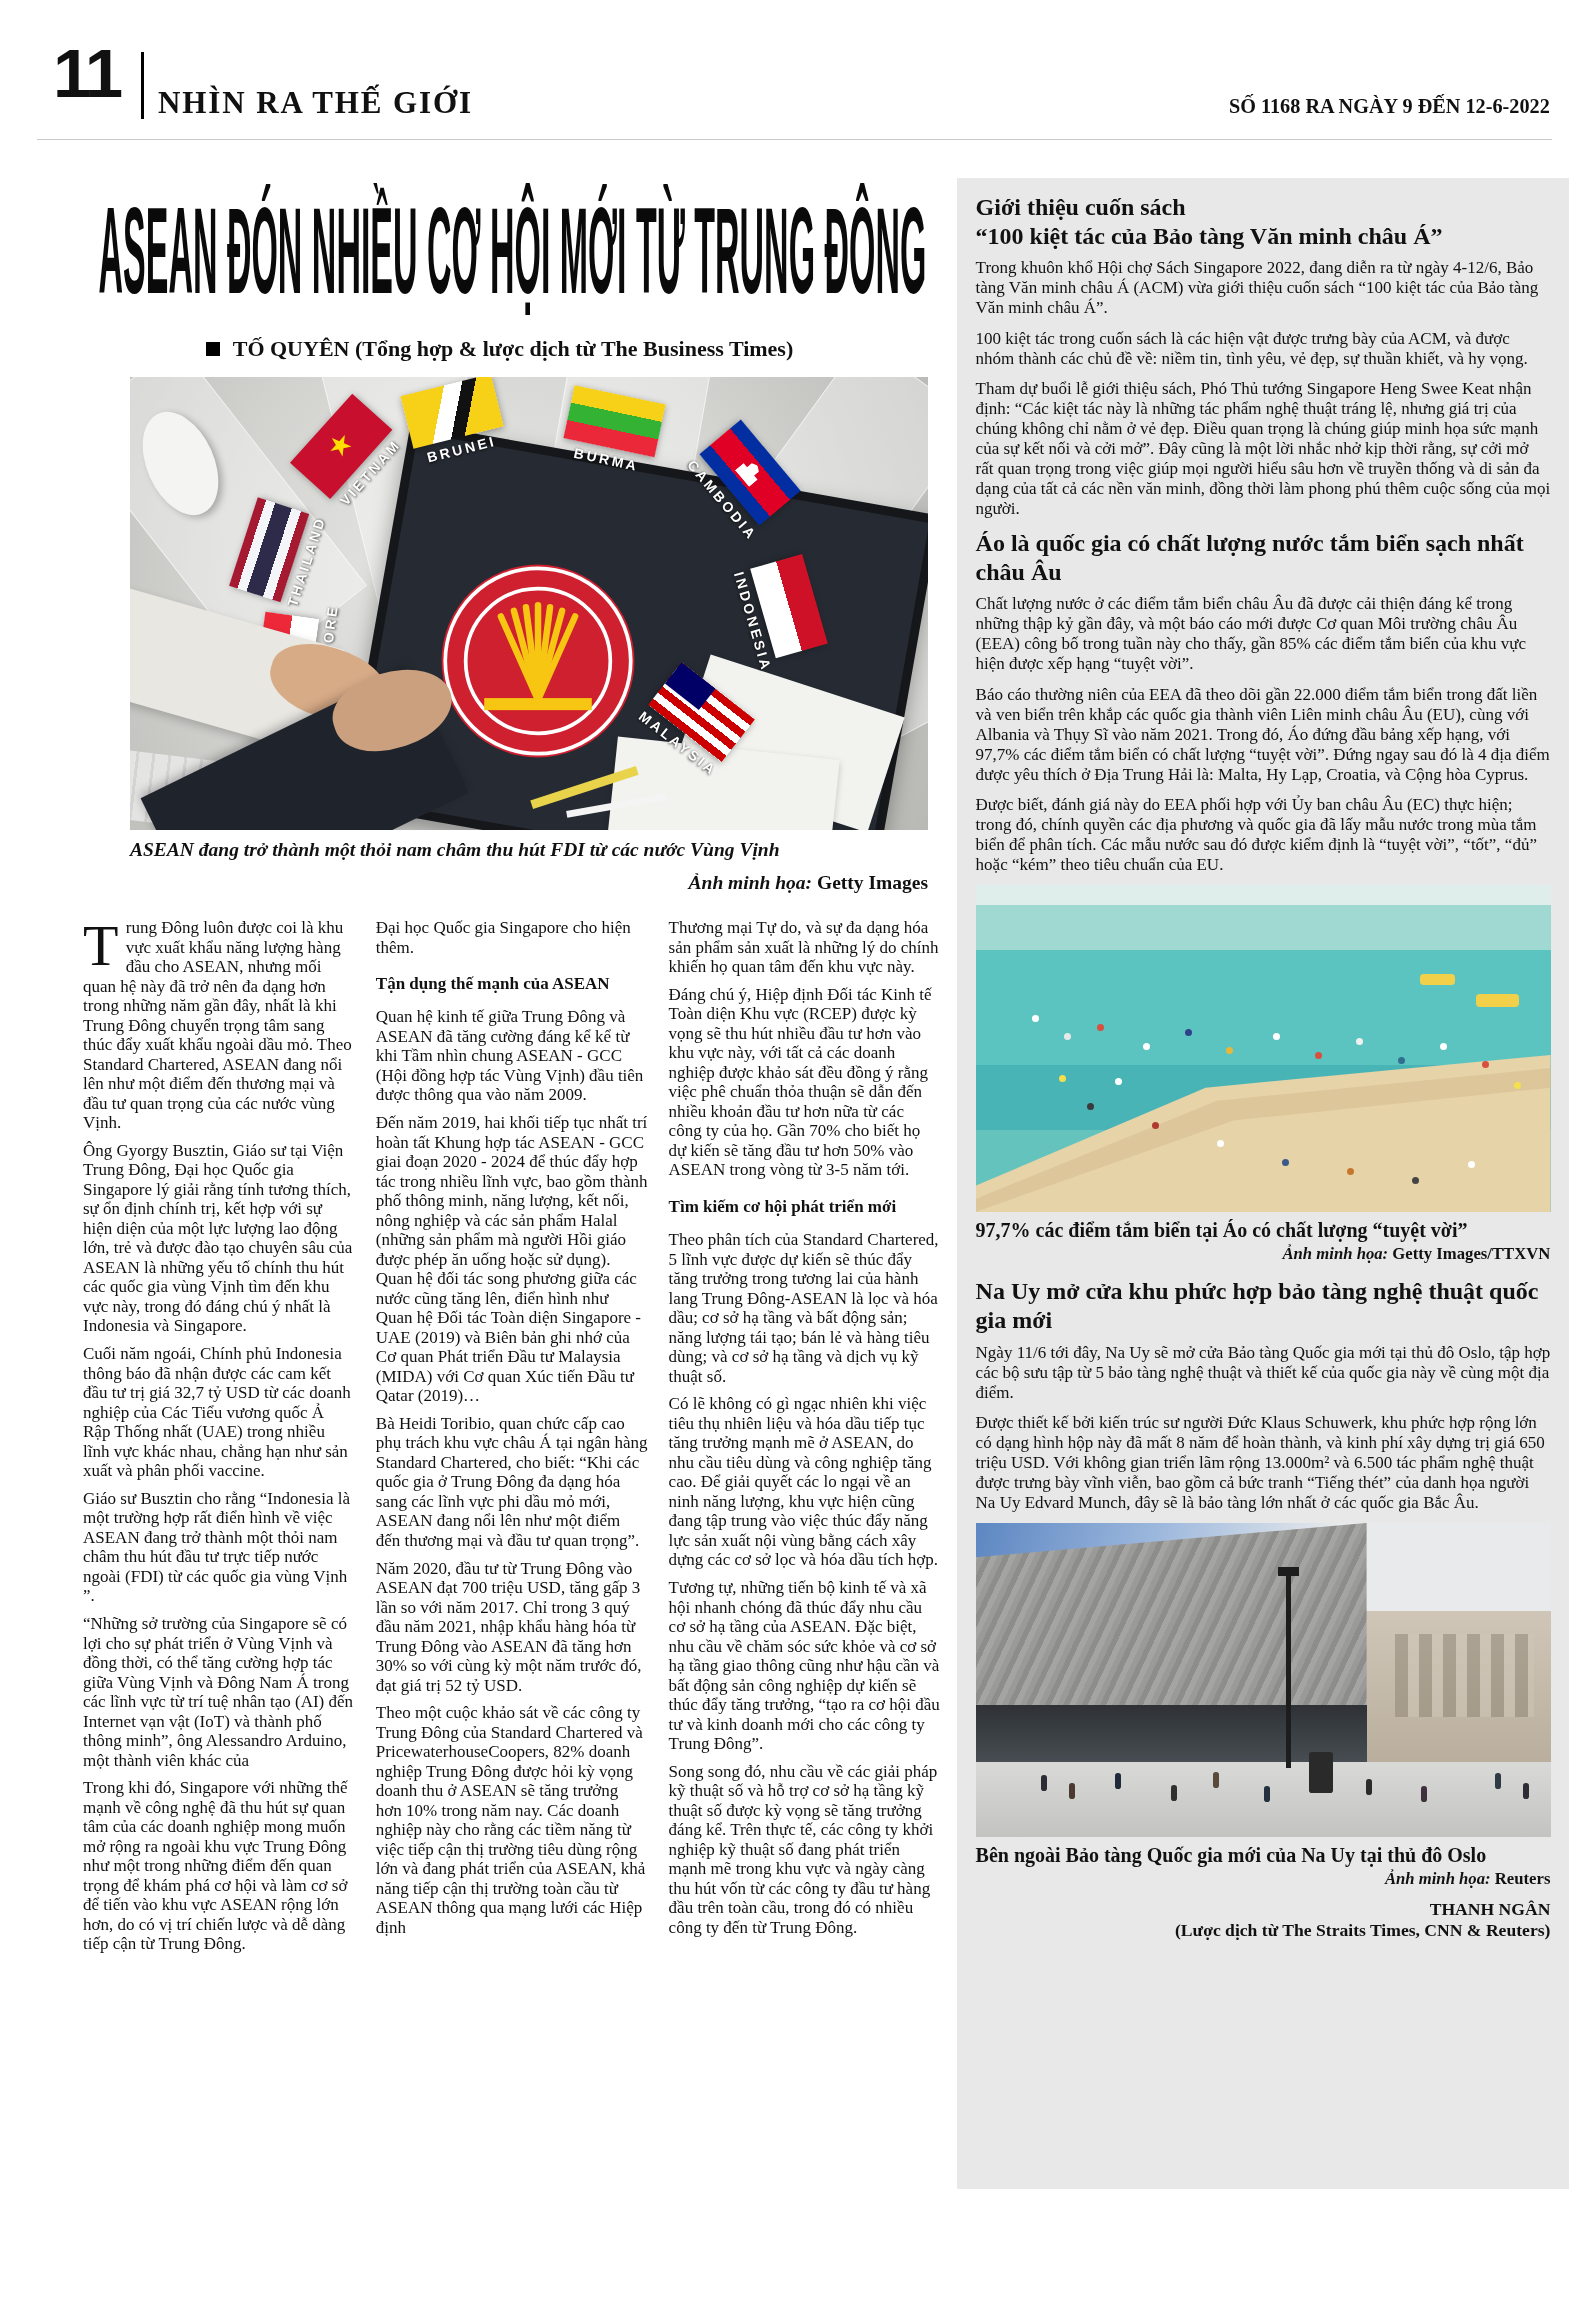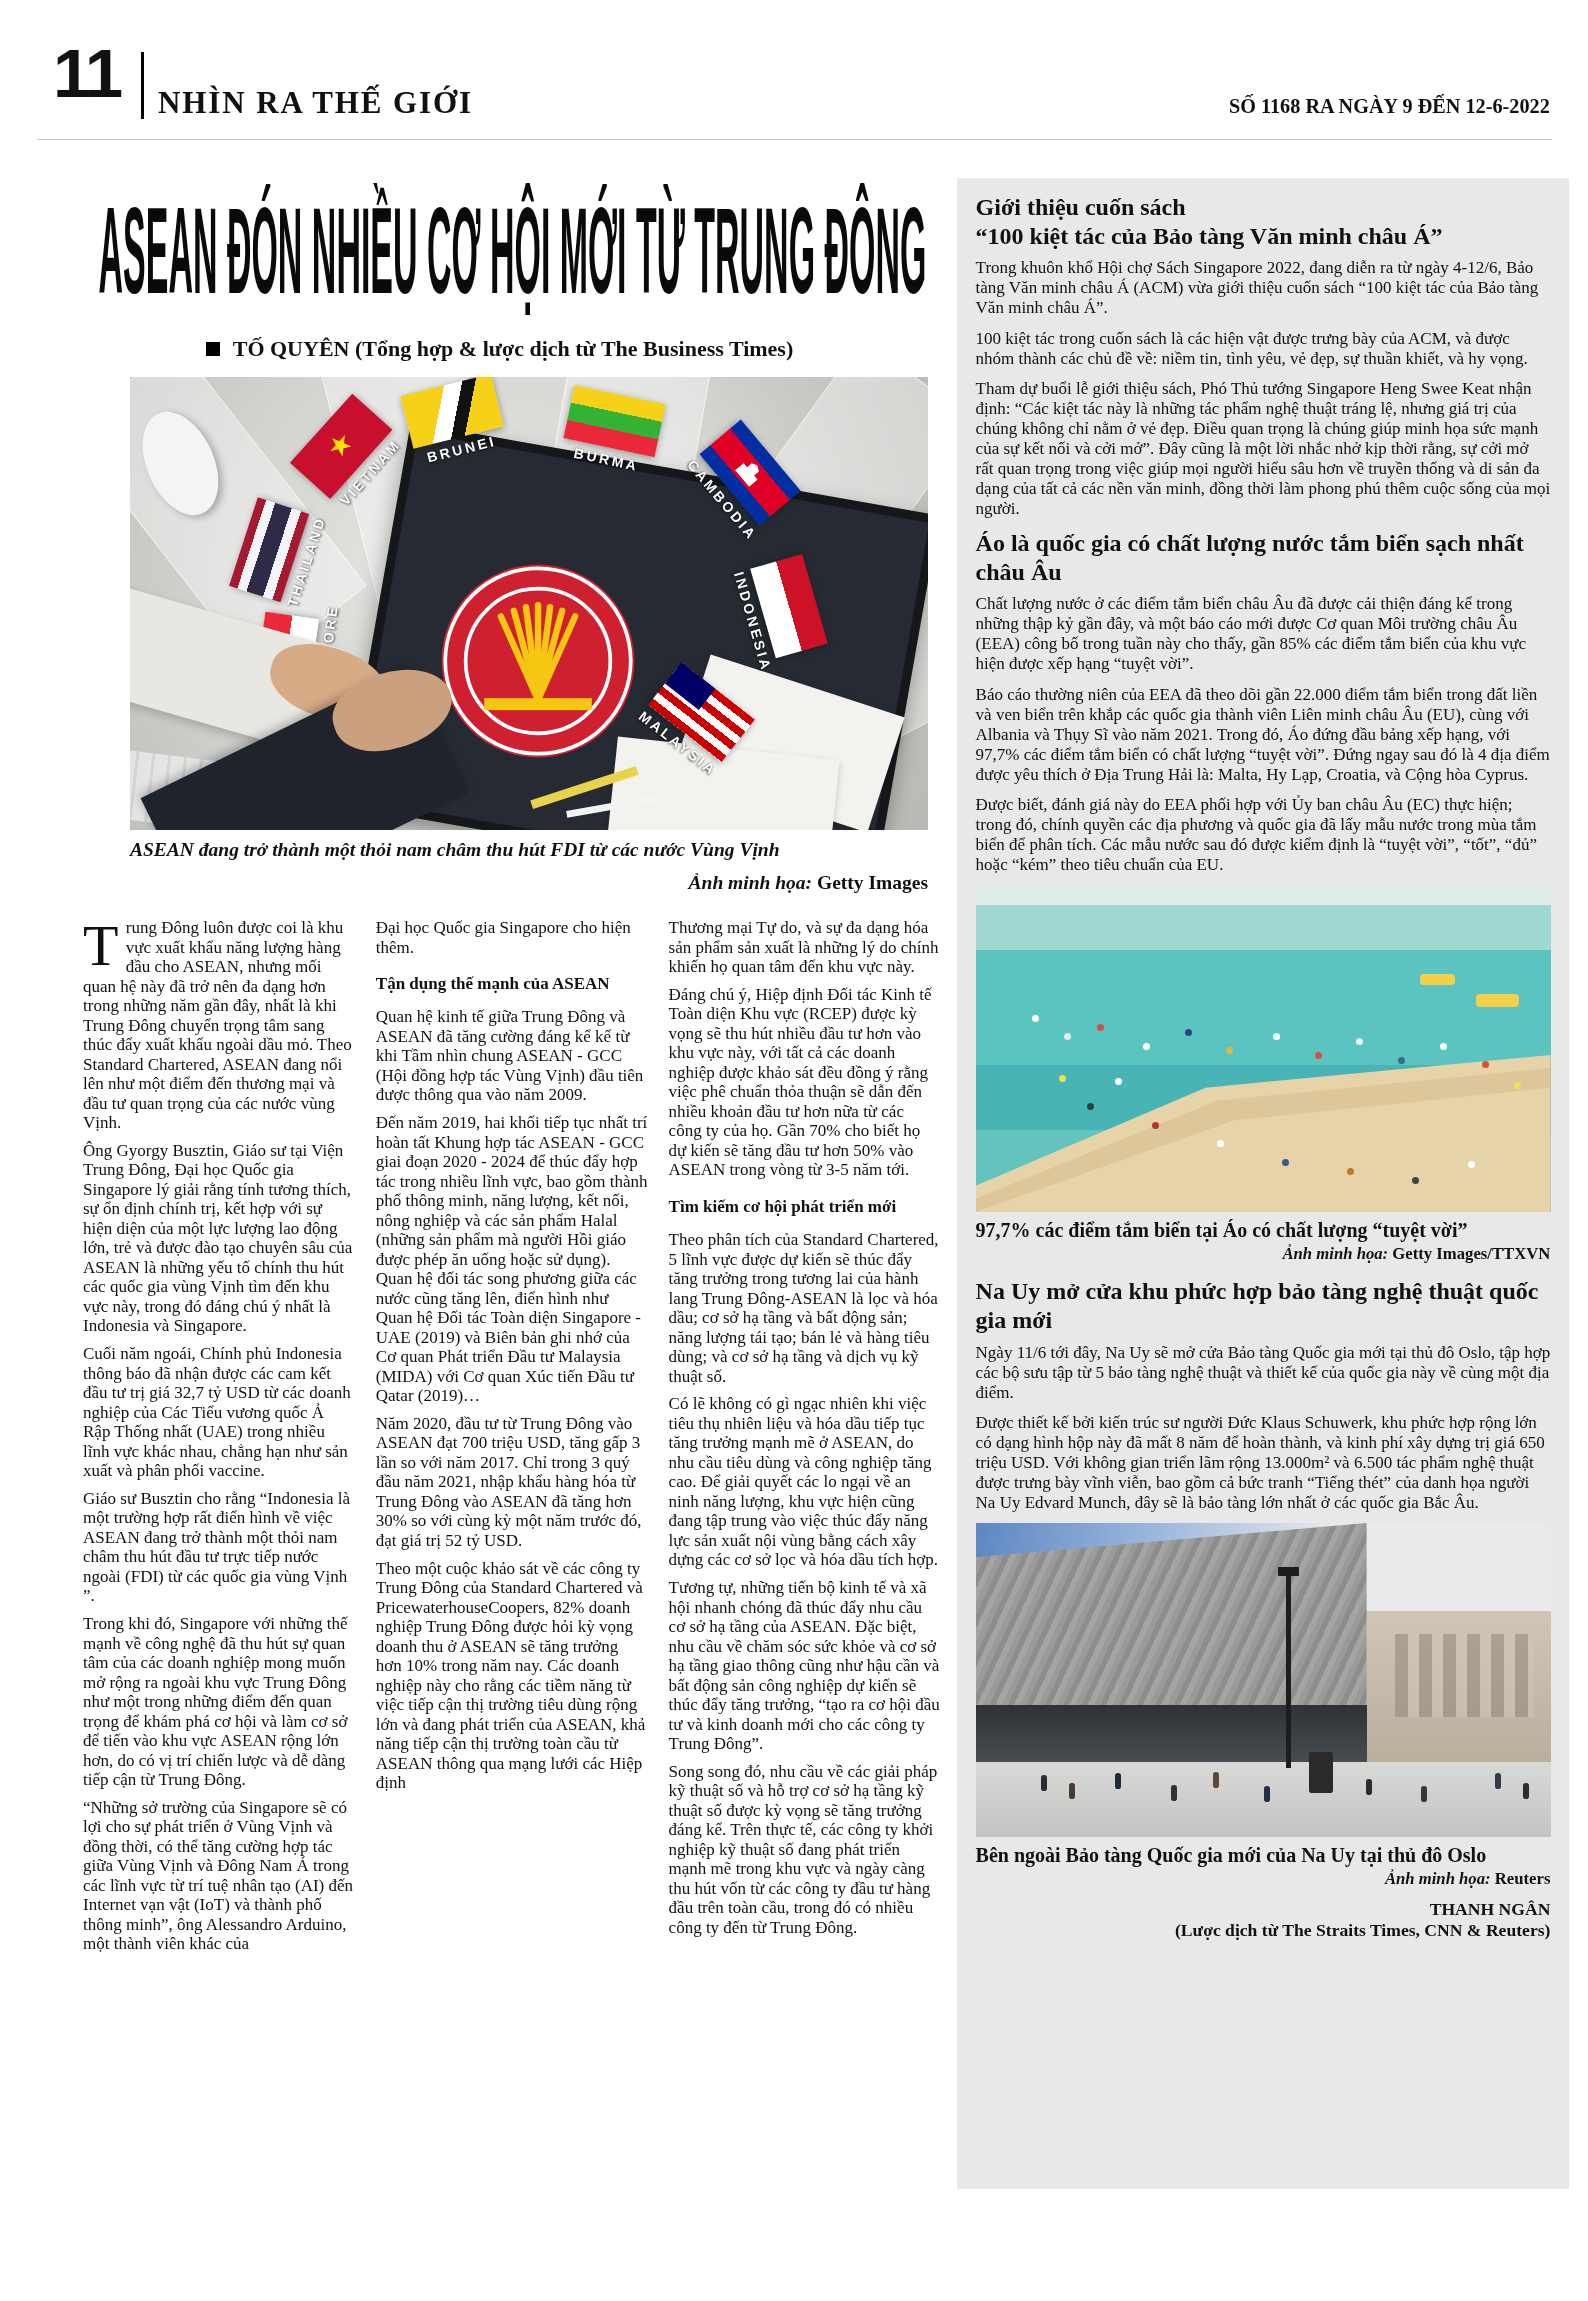--- a/index.html
+++ b/index.html
@@ -226,28 +226,29 @@
     <span class="lbl">Ảnh minh họa:</span>
     <span>Getty Images</span>
   </div>
 
   <div class="cols">
     <div class="col">
       <p><span class="dropcap">T</span><span>rung Đông luôn được coi là khu vực xuất khẩu năng lượng hàng đầu cho ASEAN, nhưng mối quan hệ này đã trở nên đa dạng hơn trong những năm gần đây, nhất là khi Trung Đông chuyển trọng tâm sang thúc đẩy xuất khẩu ngoài dầu mỏ. Theo Standard Chartered, ASEAN đang nổi lên như một điểm đến thương mại và đầu tư quan trọng của các nước vùng Vịnh.</span></p>
       <p>Ông Gyorgy Busztin, Giáo sư tại Viện Trung Đông, Đại học Quốc gia Singapore lý giải rằng tính tương thích, sự ổn định chính trị, kết hợp với sự hiện diện của một lực lượng lao động lớn, trẻ và được đào tạo chuyên sâu của ASEAN là những yếu tố chính thu hút các quốc gia vùng Vịnh tìm đến khu vực này, trong đó đáng chú ý nhất là Indonesia và Singapore.</p>
       <p>Cuối năm ngoái, Chính phủ Indonesia thông báo đã nhận được các cam kết đầu tư trị giá 32,7 tỷ USD từ các doanh nghiệp của Các Tiểu vương quốc Ả Rập Thống nhất (UAE) trong nhiều lĩnh vực khác nhau, chẳng hạn như sản xuất và phân phối vaccine.</p>
       <p>Giáo sư Busztin cho rằng “Indonesia là một trường hợp rất điển hình về việc ASEAN đang trở thành một thỏi nam châm thu hút đầu tư trực tiếp nước ngoài (FDI) từ các quốc gia vùng Vịnh ”.</p>
+      <p>“Những sở trường của Singapore sẽ có lợi cho sự phát triển ở Vùng Vịnh và đồng thời, có thể tăng cường hợp tác giữa Vùng Vịnh và Đông Nam Á trong các lĩnh vực từ trí tuệ nhân tạo (AI) đến Internet vạn vật (IoT) và thành phố thông minh”, ông Alessandro Arduino, một thành viên khác của</p>
       <p>Trong khi đó, Singapore với những thế mạnh về công nghệ đã thu hút sự quan tâm của các doanh nghiệp mong muốn mở rộng ra ngoài khu vực Trung Đông như một trong những điểm đến quan trọng để khám phá cơ hội và làm cơ sở để tiến vào khu vực ASEAN rộng lớn hơn, do có vị trí chiến lược và dễ dàng tiếp cận từ Trung Đông.</p>
-      <p>“Những sở trường của Singapore sẽ có lợi cho sự phát triển ở Vùng Vịnh và đồng thời, có thể tăng cường hợp tác giữa Vùng Vịnh và Đông Nam Á trong các lĩnh vực từ trí tuệ nhân tạo (AI) đến Internet vạn vật (IoT) và thành phố thông minh”, ông Alessandro Arduino, một thành viên khác của</p>
     </div>
     <div class="col">
       <p>Đại học Quốc gia Singapore cho hiện thêm.</p>
       <div class="subhead">Tận dụng thế mạnh của ASEAN</div>
       <p>Quan hệ kinh tế giữa Trung Đông và ASEAN đã tăng cường đáng kể kể từ khi Tầm nhìn chung ASEAN - GCC (Hội đồng hợp tác Vùng Vịnh) đầu tiên được thông qua vào năm 2009.</p>
       <p>Đến năm 2019, hai khối tiếp tục nhất trí hoàn tất Khung hợp tác ASEAN - GCC giai đoạn 2020 - 2024 để thúc đẩy hợp tác trong nhiều lĩnh vực, bao gồm thành phố thông minh, năng lượng, kết nối, nông nghiệp và các sản phẩm Halal (những sản phẩm mà người Hồi giáo được phép ăn uống hoặc sử dụng). Quan hệ đối tác song phương giữa các nước cũng tăng lên, điển hình như Quan hệ Đối tác Toàn diện Singapore - UAE (2019) và Biên bản ghi nhớ của Cơ quan Phát triển Đầu tư Malaysia (MIDA) với Cơ quan Xúc tiến Đầu tư Qatar (2019)…</p>
+      <p>Bà Heidi Toribio, quan chức cấp cao phụ trách khu vực châu Á tại ngân hàng Standard Chartered, cho biết: “Khi các quốc gia ở Trung Đông đa dạng hóa sang các lĩnh vực phi dầu mỏ mới, ASEAN đang nổi lên như một điểm đến thương mại và đầu tư quan trọng”.</p>
       <p>Năm 2020, đầu tư từ Trung Đông vào ASEAN đạt 700 triệu USD, tăng gấp 3 lần so với năm 2017. Chỉ trong 3 quý đầu năm 2021, nhập khẩu hàng hóa từ Trung Đông vào ASEAN đã tăng hơn 30% so với cùng kỳ một năm trước đó, đạt giá trị 52 tỷ USD.</p>
       <p>Theo một cuộc khảo sát về các công ty Trung Đông của Standard Chartered và PricewaterhouseCoopers, 82% doanh nghiệp Trung Đông được hỏi kỳ vọng doanh thu ở ASEAN sẽ tăng trưởng hơn 10% trong năm nay. Các doanh nghiệp này cho rằng các tiềm năng từ việc tiếp cận thị trường tiêu dùng rộng lớn và đang phát triển của ASEAN, khả năng tiếp cận thị trường toàn cầu từ ASEAN thông qua mạng lưới các Hiệp định</p>
     </div>
     <div class="col">
       <p>Thương mại Tự do, và sự đa dạng hóa sản phẩm sản xuất là những lý do chính khiến họ quan tâm đến khu vực này.</p>
       <p>Đáng chú ý, Hiệp định Đối tác Kinh tế Toàn diện Khu vực (RCEP) được kỳ vọng sẽ thu hút nhiều đầu tư hơn vào khu vực này, với tất cả các doanh nghiệp được khảo sát đều đồng ý rằng việc phê chuẩn thỏa thuận sẽ dẫn đến nhiều khoản đầu tư hơn nữa từ các công ty của họ. Gần 70% cho biết họ dự kiến sẽ tăng đầu tư hơn 50% vào ASEAN trong vòng từ 3-5 năm tới.</p>
       <div class="subhead">Tìm kiếm cơ hội phát triển mới</div>
       <p>Theo phân tích của Standard Chartered, 5 lĩnh vực được dự kiến sẽ thúc đẩy tăng trưởng trong tương lai của hành lang Trung Đông-ASEAN là lọc và hóa dầu; cơ sở hạ tầng và bất động sản; năng lượng tái tạo; bán lẻ và hàng tiêu dùng; và cơ sở hạ tầng và dịch vụ kỹ thuật số.</p>
       <p>Có lẽ không có gì ngạc nhiên khi việc tiêu thụ nhiên liệu và hóa dầu tiếp tục tăng trưởng mạnh mẽ ở ASEAN, do nhu cầu tiêu dùng và công nghiệp tăng cao. Để giải quyết các lo ngại về an ninh năng lượng, khu vực hiện cũng đang tập trung vào việc thúc đẩy năng lực sản xuất nội vùng bằng cách xây dựng các cơ sở lọc và hóa dầu tích hợp.</p>
       <p>Tương tự, những tiến bộ kinh tế và xã hội nhanh chóng đã thúc đẩy nhu cầu cơ sở hạ tầng của ASEAN. Đặc biệt, nhu cầu về chăm sóc sức khỏe và cơ sở hạ tầng giao thông cũng như hậu cần và bất động sản công nghiệp dự kiến sẽ thúc đẩy tăng trưởng, “tạo ra cơ hội đầu tư và kinh doanh mới cho các công ty Trung Đông”.</p>

